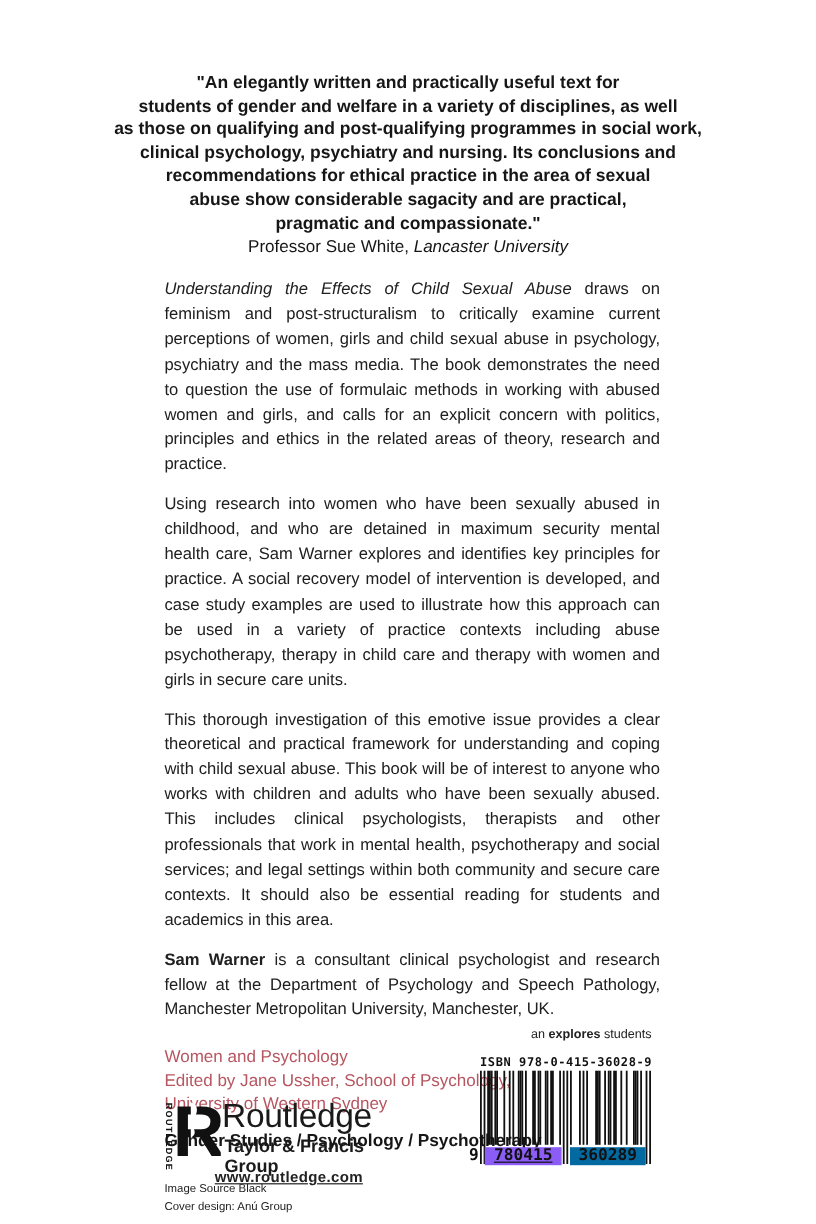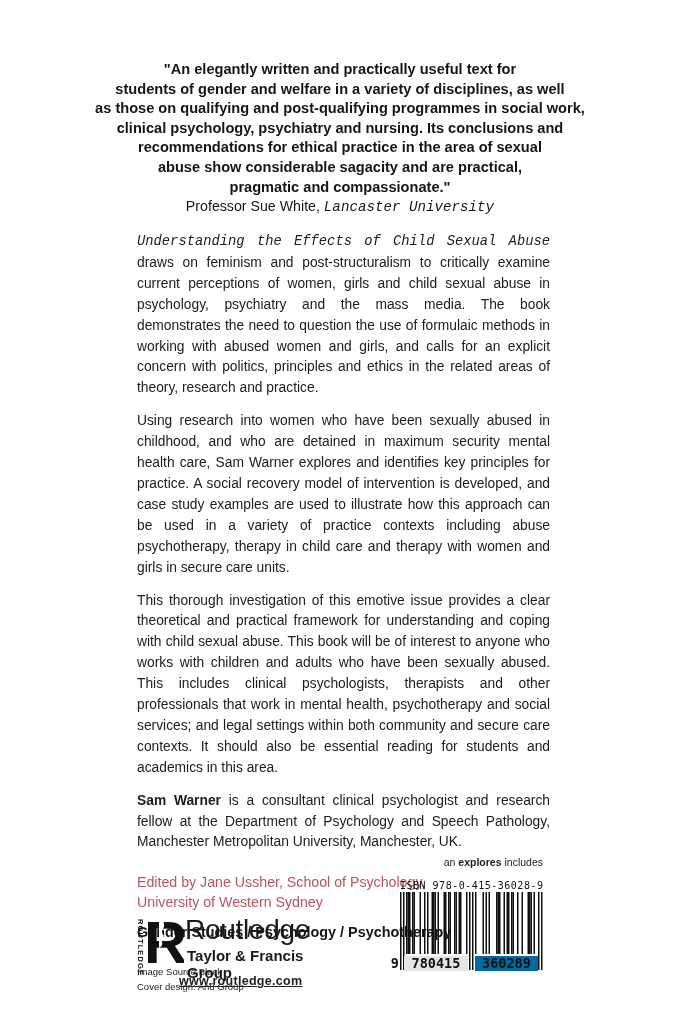--- a/index.html
+++ b/index.html
@@ -10,51 +10,51 @@
   
   .quote-block {
     position:absolute; top:60px; left:70px; width:540px;
     text-align:center; color:#161616;
   }
   .quote-text {
     font-weight:bold; font-size:14.6px; line-height:19.6px;
     white-space:pre-line; margin:0;
   }
   .quote-attribution { font-weight:normal; font-size:14.2px; line-height:19.6px; margin:0; }
-  .it { font-style:italic;font-family:Liberation Mono, monospace; }
+  .it { font-style:italic; }
   .b  { font-weight:bold; }
   
   .body-col {
     position:absolute; left:137px; top:231px; width:413px;
     font-size:13.8px; line-height:20.9px; text-align:justify; color:#202020;
   }
   .body-col p.para { margin:0 0 12px 0; }
   .series { margin-top:20px; font-size:14.2px; line-height:19.5px; text-align:left; }
   .series div { margin:0; }
   .subjects { margin-top:10px; font-weight:bold; font-size:14.4px; color:#161616; text-align:left; }
   .credits { margin-top:21px; font-size:9.5px; line-height:15px; color:#222; text-align:left; }
   
   .informa {
     position:absolute; left:387px; top:856px; width:156px;
     text-align:right; font-size:10.5px; color:#222;
   }
   
   .barcode { position:absolute; left:387px; top:880px; width:160px; height:106px; }
   .isbn-line {
     margin-left:13px; width:143px; text-align:right;
-    font-family:"DejaVu Sans Mono", monospace; font-weight:normal;
+    font-family:"DejaVu Sans Mono", monospace; font-weight:bold;
     font-size:10px; letter-spacing:0.5px; color:#111; white-space:nowrap;
   }
   .bars { display:block; margin-left:13px; margin-top:1px; }
   .bc-digit {
     position:absolute; top:76px; font-family:"DejaVu Sans Mono", monospace;
     font-weight:bold; font-size:13.5px; color:#111; line-height:15px;
   }
   .d-first { left:0; width:12px; text-align:right; }
-  .d-left  { left:17px; width:64px; text-align:center; background:#e5e5e5; }
+  .d-left  { left:17px; width:64px; text-align:center; background:#8b5cf6;text-decoration:underline; }
   .d-right { left:88px; width:63px; text-align:center; background:#0369a1; }
   
   .publisher { position:absolute; left:133px; top:906px; width:200px; height:92px; }
   .colophon-vertical {
     position:absolute; left:3px; top:13px; height:54px;
     writing-mode:vertical-rl; text-orientation:sideways;
     font-size:7.5px; font-weight:bold; letter-spacing:1.1px; color:#111;
   }
   .colophon-r { position:absolute; left:13px; top:4px; }
   .pub-name  { position:absolute; left:52px; top:8px;  font-size:28px; font-weight:500; letter-spacing:-0.3px; color:#1a1a1a; }
@@ -77,33 +77,34 @@
     <p class="quote-attribution"><span>Professor Sue White, </span><span class="it">Lancaster University</span></p>
   </div>
 
   <div class="body-col">
     <p class="para"><span class="it">Understanding the Effects of Child Sexual Abuse</span><span> draws on feminism and post-structuralism to critically examine current perceptions of women, girls and child sexual abuse in psychology, psychiatry and the mass media. The book demonstrates the need to question the use of formulaic methods in working with abused women and girls, and calls for an explicit concern with politics, principles and ethics in the related areas of theory, research and practice.</span></p>
     <p class="para">Using research into women who have been sexually abused in childhood, and who are detained in maximum security mental health care, Sam Warner explores and identifies key principles for practice. A social recovery model of intervention is developed, and case study examples are used to illustrate how this approach can be used in a variety of practice contexts including abuse psychotherapy, therapy in child care and therapy with women and girls in secure care units.</p>
     <p class="para">This thorough investigation of this emotive issue provides a clear theoretical and practical framework for understanding and coping with child sexual abuse. This book will be of interest to anyone who works with children and adults who have been sexually abused. This includes clinical psychologists, therapists and other professionals that work in mental health, psychotherapy and social services; and legal settings within both community and secure care contexts. It should also be essential reading for students and academics in this area.</p>
     <p class="para"><span class="b">Sam Warner</span><span> is a consultant clinical psychologist and research fellow at the Department of Psychology and Speech Pathology, Manchester Metropolitan University, Manchester, UK.</span></p>
 
     <div class="series" style="color: rgb(183, 86, 96);">
+      <div>Women and Psychology</div>
       <div>Edited by Jane Ussher, School of Psychology,</div>
       <div>University of Western Sydney</div>
     </div>
 
     <div class="subjects">Gender Studies / Psychology / Psychotherapy</div>
 
     <div class="credits">
       <div>Image Source Black</div>
       <div>Cover design: Anú Group</div>
     </div>
   </div>
 
-  <div class="informa"><span>an </span><span class="b">explores</span><span> includes</span></div>
+  <div class="informa"><span>an </span><span class="b">explores</span><span> students</span></div>
 
   <div class="barcode">
     <div class="isbn-line">ISBN 978-0-415-36028-9</div>
     <svg id="bars-svg" class="bars" width="143" height="80" viewBox="0 0 143 80">
         <rect x="0" y="0" width="1.5" height="78" fill="#111"></rect>
         <rect x="3" y="0" width="1.5" height="78" fill="#111"></rect>
         <rect x="6" y="0" width="1.5" height="62" fill="#111"></rect>
         <rect x="7.5" y="0" width="1.5" height="62" fill="#111"></rect>
         <rect x="9" y="0" width="1.5" height="62" fill="#111"></rect>
         <rect x="12" y="0" width="1.5" height="62" fill="#111"></rect>

